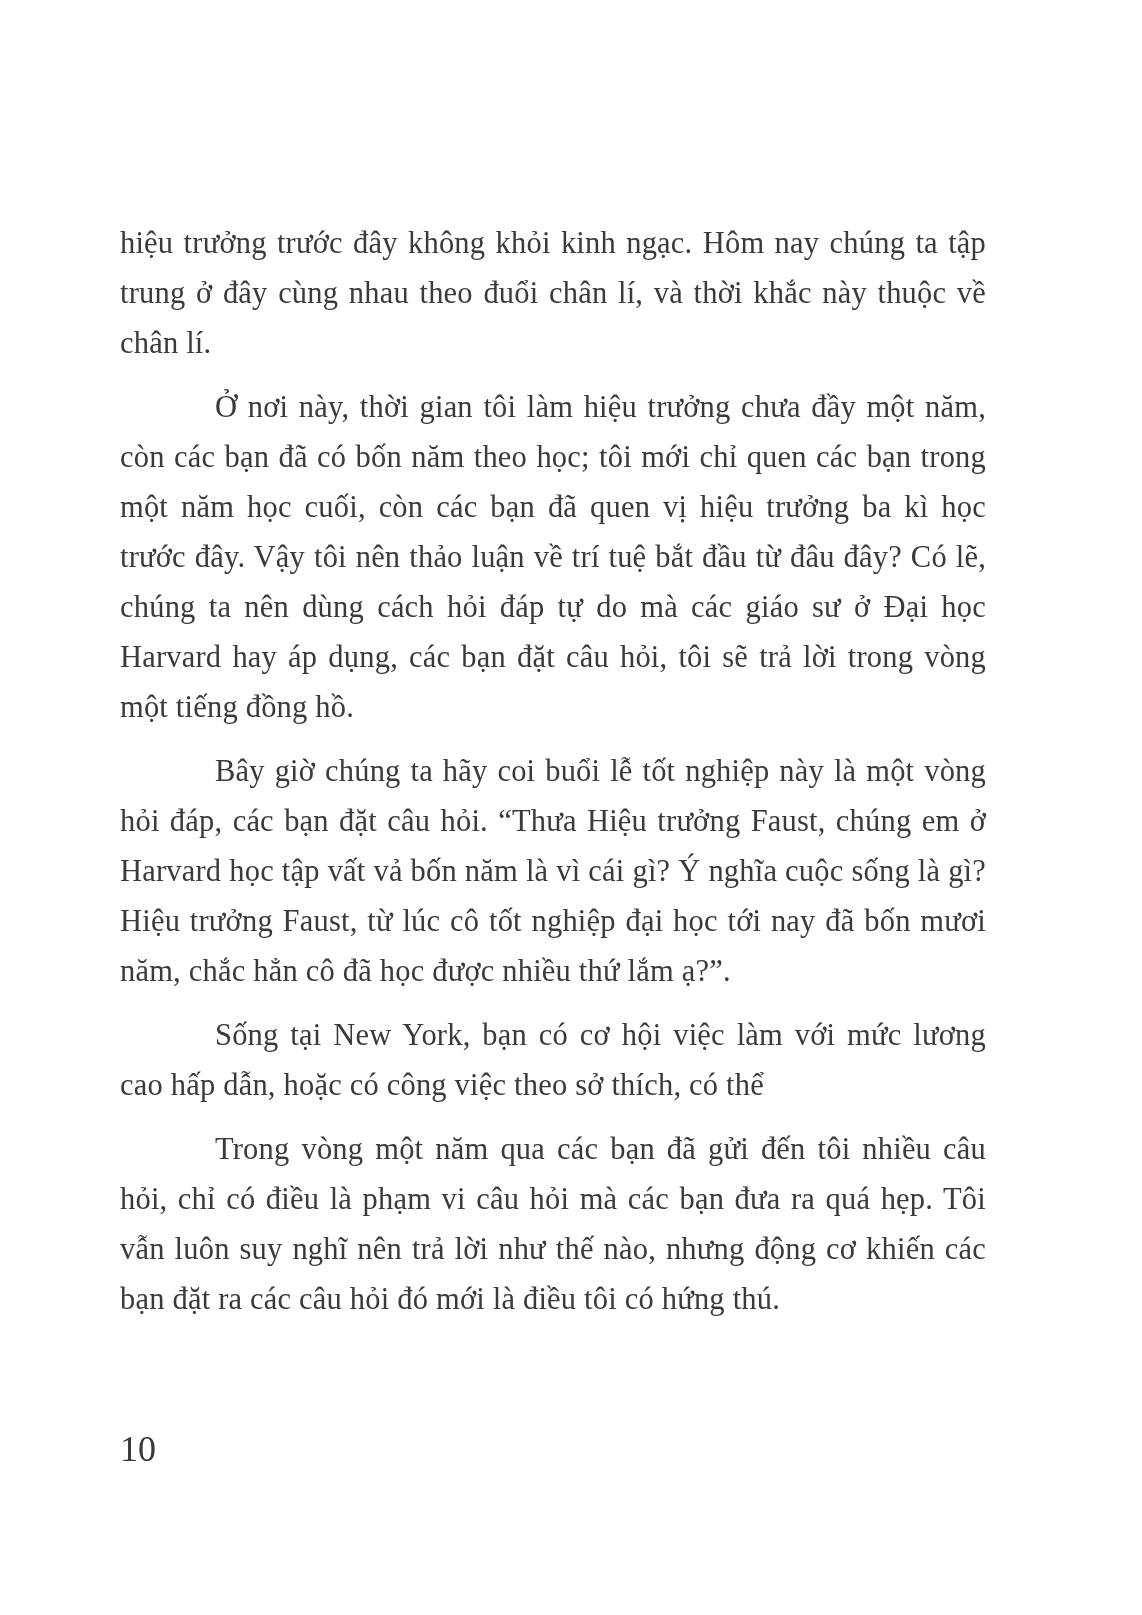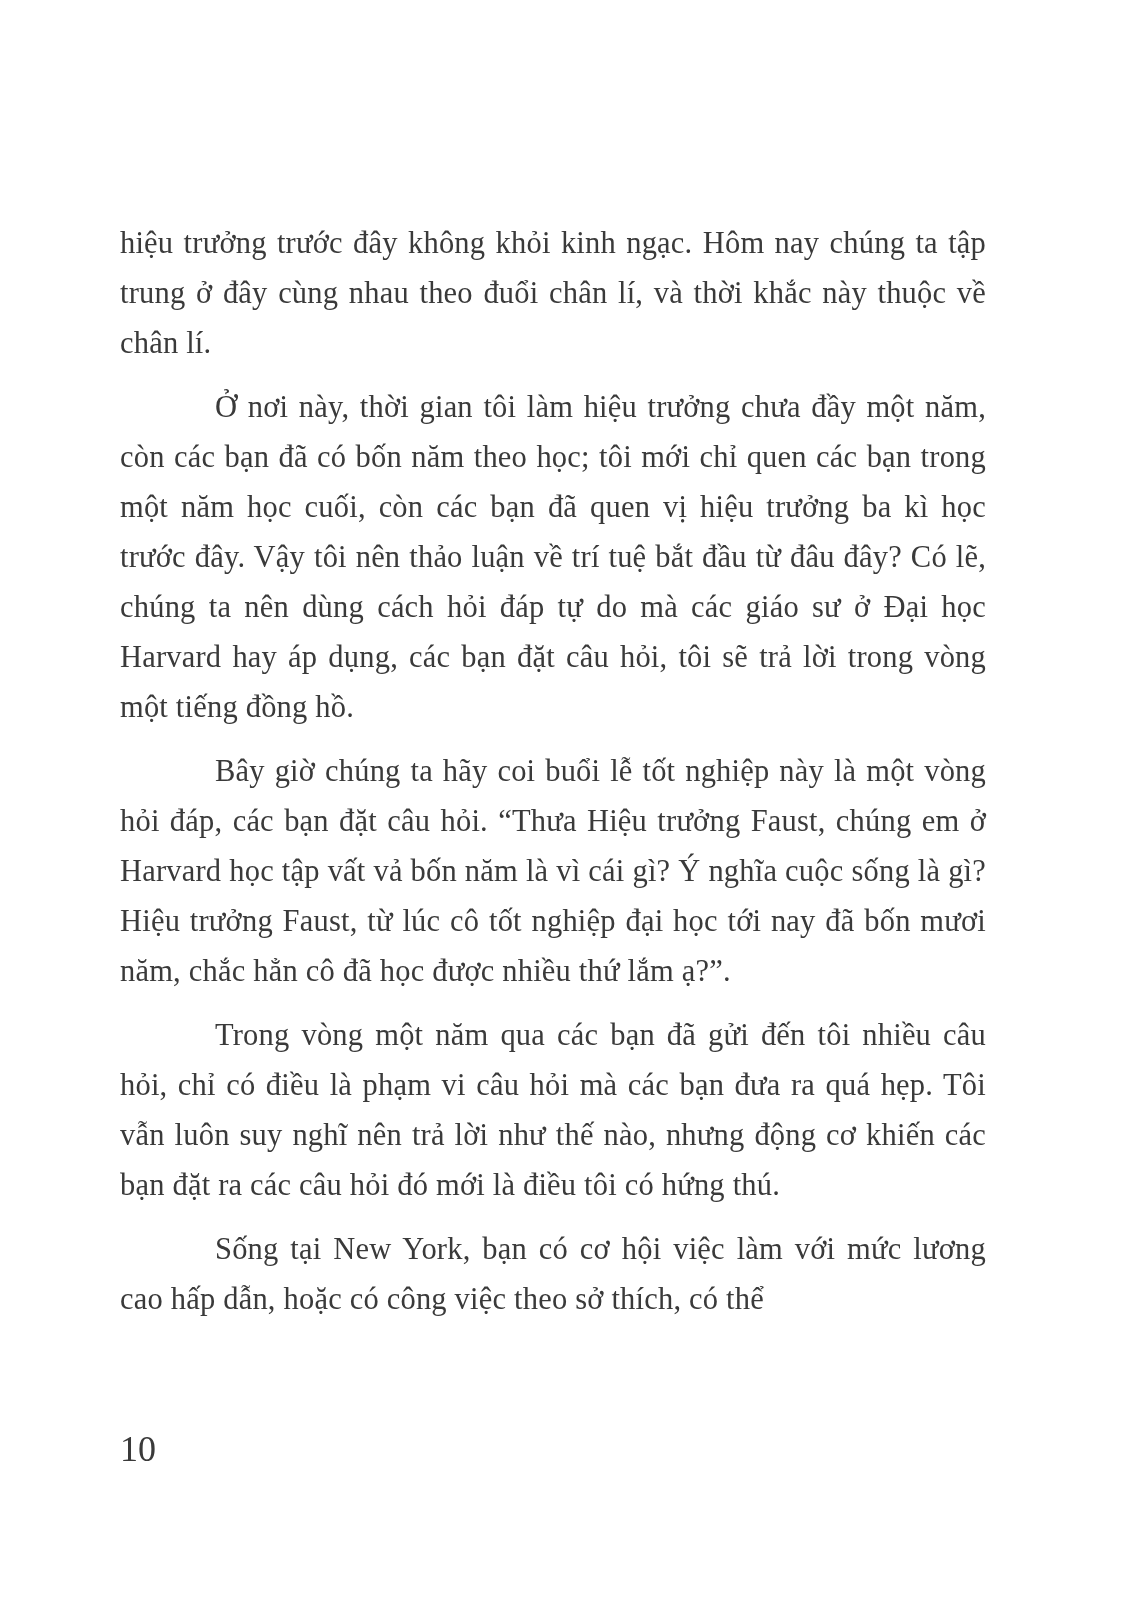--- a/index.html
+++ b/index.html
@@ -44,17 +44,17 @@
   }
 </style>
 </head>
 <body>
 
 <div class="page">
   <div class="text-block">
     <p class="no-indent">hiệu trưởng trước đây không khỏi kinh ngạc. Hôm nay chúng ta tập trung ở đây cùng nhau theo đuổi chân lí, và thời khắc này thuộc về chân lí.</p>
     <p class="indent">Ở nơi này, thời gian tôi làm hiệu trưởng chưa đầy một năm, còn các bạn đã có bốn năm theo học; tôi mới chỉ quen các bạn trong một năm học cuối, còn các bạn đã quen vị hiệu trưởng ba kì học trước đây. Vậy tôi nên thảo luận về trí tuệ bắt đầu từ đâu đây? Có lẽ, chúng ta nên dùng cách hỏi đáp tự do mà các giáo sư ở Đại học Harvard hay áp dụng, các bạn đặt câu hỏi, tôi sẽ trả lời trong vòng một tiếng đồng hồ.</p>
     <p class="indent">Bây giờ chúng ta hãy coi buổi lễ tốt nghiệp này là một vòng hỏi đáp, các bạn đặt câu hỏi. “Thưa Hiệu trưởng Faust, chúng em ở Harvard học tập vất vả bốn năm là vì cái gì? Ý nghĩa cuộc sống là gì? Hiệu trưởng Faust, từ lúc cô tốt nghiệp đại học tới nay đã bốn mươi năm, chắc hẳn cô đã học được nhiều thứ lắm ạ?”.</p>
+    <p class="indent">Sống tại New York, bạn có cơ hội việc làm với mức lương cao hấp dẫn, hoặc có công việc theo sở thích, có thể</p>
     <p class="indent">Trong vòng một năm qua các bạn đã gửi đến tôi nhiều câu hỏi, chỉ có điều là phạm vi câu hỏi mà các bạn đưa ra quá hẹp. Tôi vẫn luôn suy nghĩ nên trả lời như thế nào, nhưng động cơ khiến các bạn đặt ra các câu hỏi đó mới là điều tôi có hứng thú.</p>
-    <p class="indent">Sống tại New York, bạn có cơ hội việc làm với mức lương cao hấp dẫn, hoặc có công việc theo sở thích, có thể</p>
   </div>
   <div class="page-number">10</div>
 </div>
 
 </body></html>

